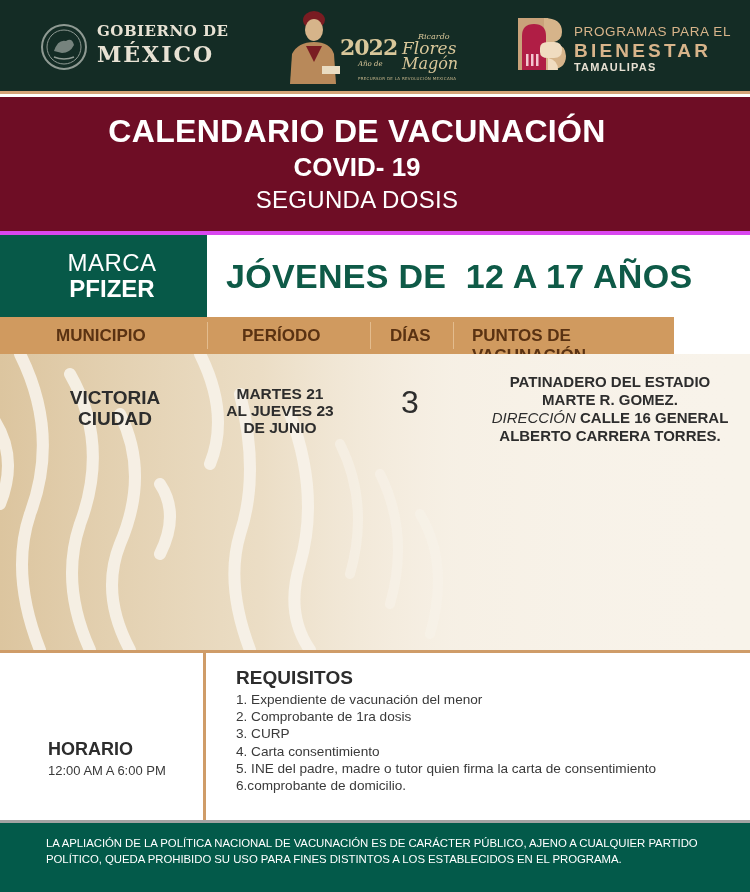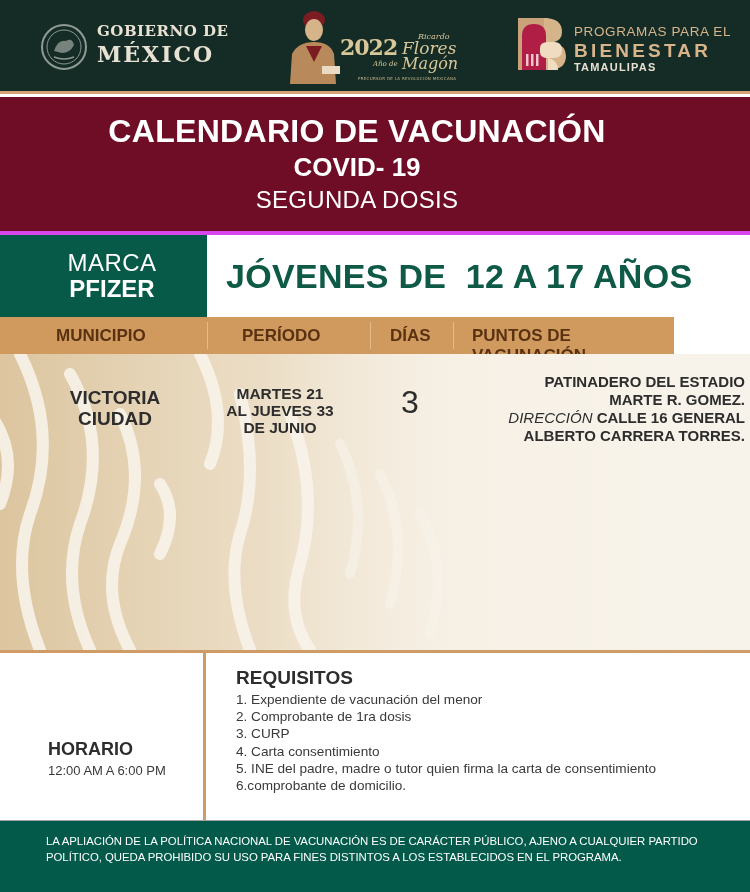--- a/index.html
+++ b/index.html
@@ -13,21 +13,21 @@
       border-bottom: 3px solid #d4a478;
     }
     .gob-logo { position: absolute; left: 40px; top: 23px; width: 48px; height: 48px; }
     .gob-text { position: absolute; left: 97px; top: 24px; color: #e8e2d4; font-family: "DejaVu Serif", serif; font-weight: bold; line-height: 1; }
     .gob-text .l1 { font-size: 15px; letter-spacing: 0.5px; }
     .gob-text .l2 { font-size: 22px; letter-spacing: 2px; margin-top: 4px; }
 
     .magon { position: absolute; left: 280px; top: 6px; width: 170px; height: 80px; }
     .magon-person { position: absolute; left: 4px; top: 0; width: 58px; height: 78px; }
     .magon-year { position: absolute; left: 60px; top: 28px; color: #d9c79a; font-family: "DejaVu Serif", serif; font-weight: bold; font-size: 22px; letter-spacing: -1px; }
-    .magon-ano { position: absolute; left: 78px; top: 54px; color: #d9c79a; font-family: "DejaVu Serif", serif; font-style: italic; font-size: 7px; margin-left: 15px; }
+    .magon-ano { position: absolute; left: 78px; top: 54px; color: #d9c79a; font-family: "DejaVu Serif", serif; font-style: italic; font-size: 7px; }
     .magon-name1 { position: absolute; left: 138px; top: 26px; color: #d9c79a; font-family: "DejaVu Serif", serif; font-style: italic; font-size: 8px; }
     .magon-name2 { position: absolute; left: 122px; top: 32px; color: #d9c79a; font-family: "DejaVu Serif", serif; font-style: italic; font-size: 17px; }
     .magon-name3 { position: absolute; left: 122px; top: 48px; color: #d9c79a; font-family: "DejaVu Serif", serif; font-style: italic; font-size: 16px; }
     .magon-sub { position: absolute; left: 78px; top: 70px; color: #c9b88e; font-size: 4px; letter-spacing: 0.3px; white-space: nowrap; }
 
     .bien-logo { position: absolute; left: 518px; top: 18px; width: 48px; height: 52px; }
     .bien-text { position: absolute; left: 574px; top: 25px; line-height: 1; }
     .bien-text .l1 { color: #d8b48a; font-family: "Liberation Sans", sans-serif; font-size: 13.5px; letter-spacing: 0.6px; }
     .bien-text .l2 { color: #d8b48a; font-family: "Liberation Sans", sans-serif; font-weight: bold; font-size: 19px; letter-spacing: 3.2px; margin-top: 2px; }
     .bien-text .l3 { color: #e7e0d2; font-family: "Liberation Sans", sans-serif; font-weight: bold; font-size: 11px; letter-spacing: 1.2px; margin-top: 2px; }
@@ -55,33 +55,33 @@
     .table-head .th { position: absolute; top: 9px; }
     .table-head .sep { position: absolute; top: 5px; width: 1px; height: 27px; background: #e3bc8e; }
 
     
     .table-body { position: absolute; left: 0; top: 354px; width: 750px; height: 296px; background: #f8f3ea; overflow: hidden; }
     .pattern { position: absolute; left: 0; top: 0; width: 750px; height: 296px; }
     .cell { position: absolute; color: #2d2d2d; font-family: "Liberation Sans", sans-serif; font-weight: bold; text-align: center; }
     .cell.mun { left: 30px; width: 170px; top: 33px; font-size: 19px; line-height: 21px; }
     .cell.per { left: 205px; width: 150px; top: 31px; font-size: 15.5px; line-height: 17px; }
     .cell.dias { left: 375px; width: 70px; top: 30px; font-size: 32px; font-weight: normal; }
-    .cell.pto { left: 475px; width: 270px; top: 19px; font-size: 15px; line-height: 18px; text-align: right; }
+    .cell.pto { left: 475px; width: 270px; top: 19px; font-size: 15px; line-height: 18px; text-align: center; }
     .cell.pto .dir-label { font-style: italic; font-weight: normal; }
 
     
     .lower { position: absolute; left: 0; top: 650px; width: 750px; height: 170px; background: #ffffff; border-top: 3px solid #cf9c68; }
     .lower .vline { position: absolute; left: 203px; top: 0; width: 3px; height: 170px; background: #cf9c68; }
     .horario-title { position: absolute; left: 48px; top: 86px; color: #2d2d2d; font-family: "Liberation Sans", sans-serif; font-weight: bold; font-size: 18px; }
     .horario-time { position: absolute; left: 48px; top: 110px; color: #3a3a3a; font-family: "Liberation Sans", sans-serif; font-size: 13px; }
     .req-title { position: absolute; left: 236px; top: 14px; color: #2d2d2d; font-family: "Liberation Sans", sans-serif; font-weight: bold; font-size: 19px; }
     .req-list { position: absolute; left: 236px; top: 38px; color: #3a3a3a; font-family: "Liberation Sans", sans-serif; font-size: 13.6px; line-height: 17.2px; list-style: none; }
 
     
-    .footer { position: absolute; left: 0; top: 820px; width: 750px; height: 72px; background: #035a4a; border-top: 1px solid #a3a3a3; }
+    .footer { position: absolute; left: 0; top: 820px; width: 750px; height: 72px; background: #035a4a; border-top: 3px solid #a3a3a3; }
     .footer .txt { position: absolute; left: 46px; top: 12px; width: 690px; color: #ffffff; font-family: "Liberation Sans", sans-serif; font-size: 11.4px; line-height: 16px; letter-spacing: -0.05px; }
   </style>
 </head>
 <body>
 
 <div class="header">
   <svg class="gob-logo" viewBox="0 0 48 48">
     <circle cx="24" cy="24" r="22" fill="none" stroke="#8f9a93" stroke-width="2"></circle>
     <circle cx="24" cy="24" r="17" fill="none" stroke="#8f9a93" stroke-width="1"></circle>
     <path d="M14 28 Q18 16 26 18 Q32 14 34 22 Q30 30 22 30 Z" fill="#8f9a93" opacity="0.8"></path>
@@ -175,21 +175,21 @@
       <path d="M380 120 Q410 180 390 250"></path>
       <path d="M420 160 Q450 210 430 280"></path>
     </g>
   </svg>
   <div class="cell mun">
     <div>VICTORIA</div>
     <div>CIUDAD</div>
   </div>
   <div class="cell per">
     <div>MARTES 21</div>
-    <div>AL JUEVES 33</div>
+    <div>AL JUEVES 23</div>
     <div>DE JUNIO</div>
   </div>
   <div class="cell dias">3</div>
   <div class="cell pto">
     <div>PATINADERO DEL ESTADIO</div>
     <div>MARTE R. GOMEZ.</div>
     <div><span class="dir-label">DIRECCIÓN</span><span style="white-space: pre;"> CALLE 16 GENERAL</span></div>
     <div>ALBERTO CARRERA TORRES.</div>
   </div>
 </div>

